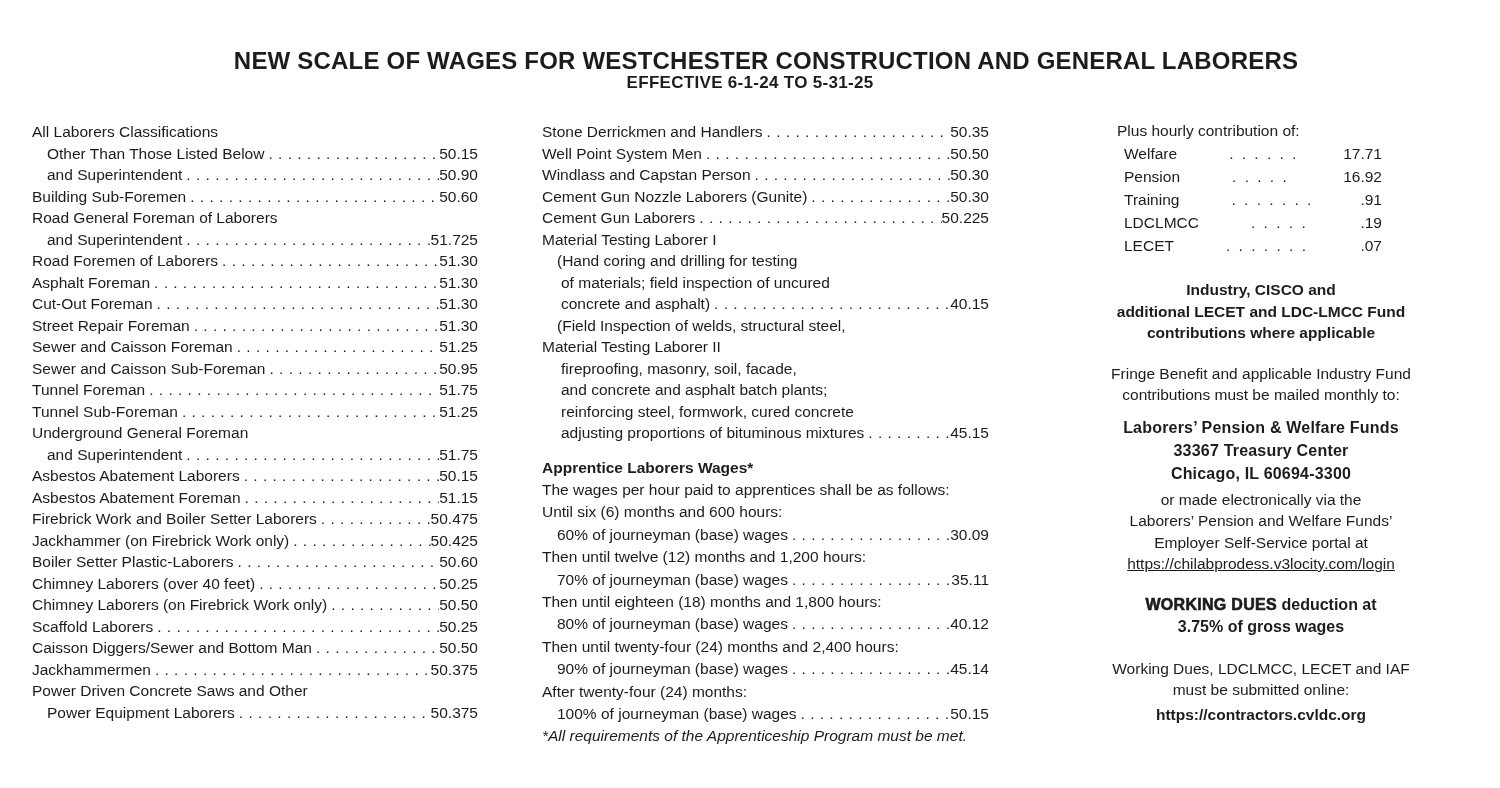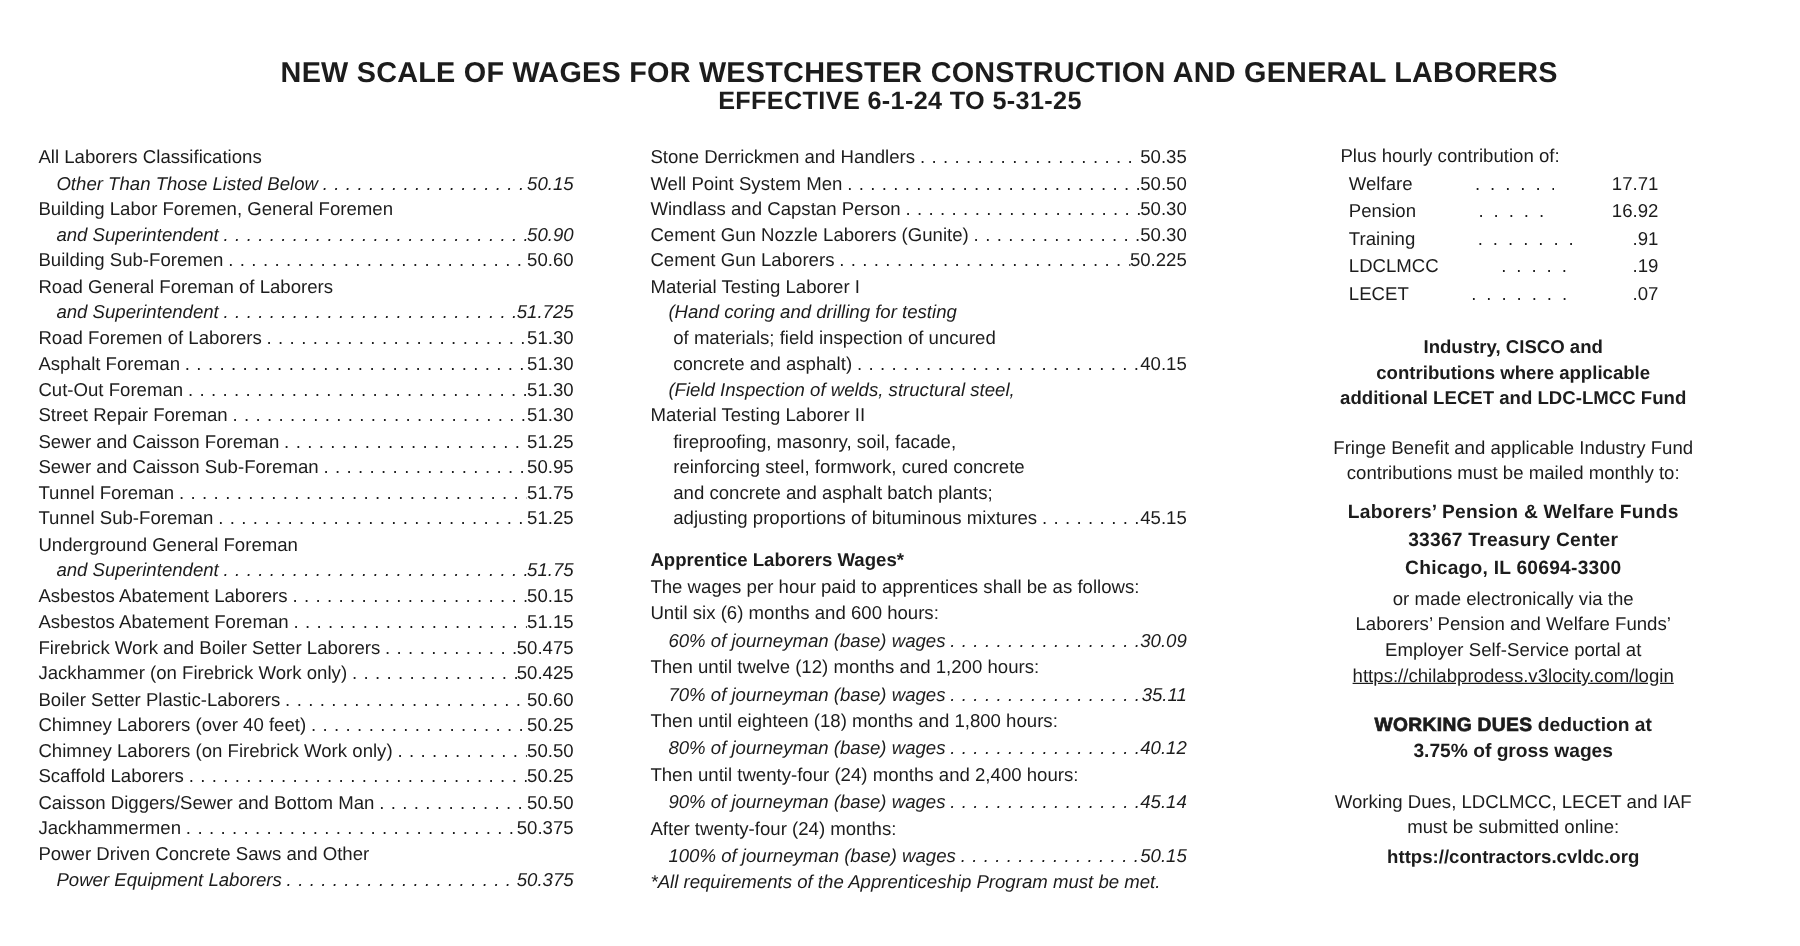--- a/index.html
+++ b/index.html
@@ -6,37 +6,37 @@
   body {
     width:1500px; height:788px; position:relative; overflow:hidden;
     font-family:"Liberation Sans", sans-serif; color:#1c1c1c;
   }
   .title {
     position:absolute; top:31px; left:0; width:1500px; margin:16px;
     text-align:center; font-size:24px; font-weight:bold; letter-spacing:0.2px;
   }
   .subtitle {
     position:absolute; top:73px; left:0; width:1500px; margin:0;
-    text-align:center; font-size:21px; font-weight:bold; letter-spacing:0.3px;
+    text-align:center; font-size:17px; font-weight:bold; letter-spacing:0.3px;
   }
   .col { position:absolute; font-size:15.5px; line-height:21.5px; }
   #col-left  { left:32px;  top:121px; width:446px; }
   #col-mid   { left:542px; top:121px; width:447px; }
   #col-right { left:1100px; top:119px; width:322px; }
 
   .line { white-space:nowrap; }
   .wrow { display:flex; align-items:baseline; }
   .lbl  { white-space:pre; }
   .dots { flex:1 1 auto; overflow:hidden; white-space:nowrap; padding-left:4px; padding-right:3px; min-width:10px; }
   .dots::after {
     letter-spacing:0.5px;
     content:". . . . . . . . . . . . . . . . . . . . . . . . . . . . . . . . . . . . . . . . . . . . . . . . . . . . . . . . . . . . . . . . . . . . . . . .";
   }
   .val { white-space:nowrap; }
-  .i1 { padding-left:15px;font-style:italic; }
+  .i1 { padding-left:15px; }
   .i2 { padding-left:19px; }
 
   .apprentice { margin-top:13px; line-height:22.4px; }
   .ap-heading { font-weight:bold; }
   .footnote   { font-style:italic; }
 
   .contrib { font-weight:normal; line-height:23px; }
   .c-heading { padding-left:17px; }
   #contrib-rows .wrow { margin-left:24px; margin-right:40px;gap:48px; }
   #contrib-rows .dots::after { letter-spacing:2px; }
@@ -60,21 +60,20 @@
 <h1 class="title">NEW SCALE OF WAGES FOR WESTCHESTER CONSTRUCTION AND GENERAL LABORERS</h1>
 <h2 class="subtitle">EFFECTIVE 6-1-24 TO 5-31-25</h2>
 
 <section id="col-left" class="col">
     <div class="line i0">All Laborers Classifications</div>
     <div class="wrow i1">
       <span class="lbl">Other Than Those Listed Below</span>
       <span class="dots"></span>
       <span class="val">50.15</span>
     </div>
-    <div class="line i0">Building Labor Foremen, General Foremen</div>
     <div class="wrow i1">
       <span class="lbl">and Superintendent</span>
       <span class="dots"></span>
       <span class="val">50.90</span>
     </div>
     <div class="wrow i0">
       <span class="lbl">Building Sub-Foremen</span>
       <span class="dots"></span>
       <span class="val">50.60</span>
     </div>
@@ -219,22 +218,22 @@
       <div class="line i1">(Hand coring and drilling for testing</div>
       <div class="line i2">of materials; field inspection of uncured</div>
       <div class="wrow i2">
         <span class="lbl">concrete and asphalt)</span>
         <span class="dots"></span>
         <span class="val">40.15</span>
       </div>
       <div class="line i1">(Field Inspection of welds, structural steel,</div>
       <div class="line i0">Material Testing Laborer II</div>
       <div class="line i2">fireproofing, masonry, soil, facade,</div>
+      <div class="line i2">and concrete and asphalt batch plants;</div>
       <div class="line i2">reinforcing steel, formwork, cured concrete</div>
-      <div class="line i2">and concrete and asphalt batch plants;</div>
       <div class="wrow i2">
         <span class="lbl">adjusting proportions of bituminous mixtures</span>
         <span class="dots"></span>
         <span class="val">45.15</span>
       </div>
     </div>
   <div class="apprentice">
     <div class="ap-heading">Apprentice Laborers Wages*</div>
     <div class="line">The wages per hour paid to apprentices shall be as follows:</div>
     <div id="ap-steps">
@@ -300,22 +299,22 @@
         <div class="wrow">
           <span class="lbl">LECET</span>
           <span class="dots"></span>
           <span class="val">.07</span>
         </div>
       </div>
   </div>
 
   <div class="cblock bold industry">
     <div>Industry, CISCO and</div>
+    <div>additional LECET and LDC-LMCC Fund</div>
     <div>contributions where applicable</div>
-    <div>additional LECET and LDC-LMCC Fund</div>
   </div>
 
   <div class="cblock fringe">
     <div>Fringe Benefit and applicable Industry Fund</div>
     <div>contributions must be mailed monthly to:</div>
   </div>
 
   <div class="cblock bold address">
     <div>Laborers’ Pension &amp; Welfare Funds</div>
     <div>33367 Treasury Center</div>

